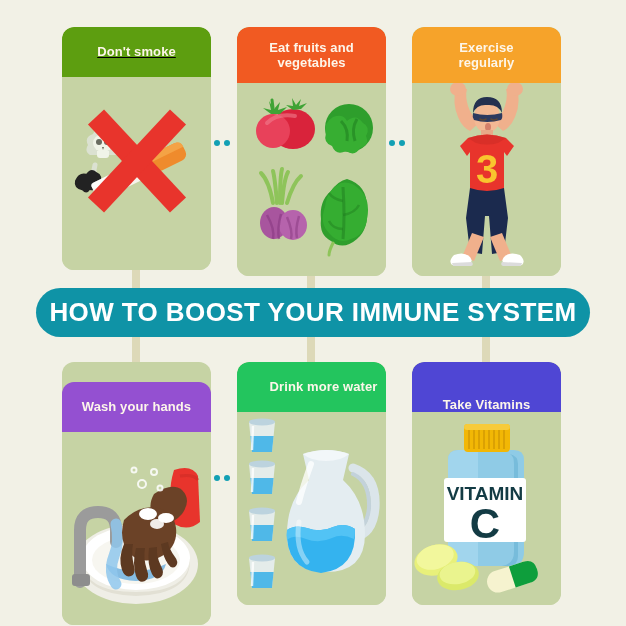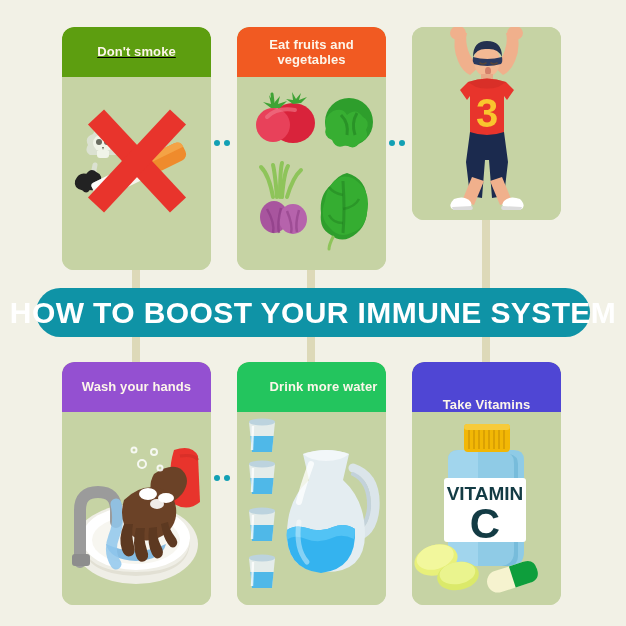--- a/index.html
+++ b/index.html
@@ -31,21 +31,21 @@
     justify-content:center;
     text-align:center;
     color:#fdf6ea;
     font-size:13px;
     font-weight:bold;
     line-height:1.18;
     padding:0 8px;
     border-radius:12px 12px 0 0;
     letter-spacing:.1px;
   }
-  .card .hdr.two-line { height:50px; }
+  .card .hdr.two-line { height:56px; }
   .card .body {
     height:193px;
     position:relative;
     background:#c6d3a4;
   }
   .card .body svg { position:absolute; inset:0; width:100%; height:100%; }
 
   
   #card-smoke   { left:62px;  top:27px;text-decoration:underline; }
   #card-fruit   { left:237px; top:27px; }
@@ -59,21 +59,21 @@
   .banner {
     position:absolute;
     left:36px; top:288px;
     width:554px; height:49px;
     background:#0f93a6;
     border-radius:26px;
     display:flex;
     align-items:center;
     justify-content:center;
     color:#ffffff;
-    font-size:30px;
+    font-size:26px;
     font-weight:bold;
     letter-spacing:.4px;
     white-space:nowrap;
   }
 
   
   .dots { position:absolute; display:flex; gap:4px; }
   .dots i { display:block; width:6px; height:6px; border-radius:50%; background:#12a0b4; }
   #dots-1 { left:214px; top:140px; }
   #dots-2 { left:389px; top:140px; }
@@ -180,20 +180,26 @@
           <path d="M104 100 q-14 6 -16 24 q-6 16 4 26 q10 12 22 6 q14 -4 16 -20 q4 -20 -8 -30 q-8 -8 -18 -6z" fill="#35ad31"></path>
           <path d="M106 104 q2 30 0 52" stroke="#1f7d1f" stroke-width="3" fill="none" opacity=".5"></path>
           <path d="M106 118 q-10 -2 -14 -8 M106 132 q12 -2 16 -10 M106 146 q-10 0 -14 -8" stroke="#1f7d1f" stroke-width="2.5" fill="none" opacity=".45"></path>
           <path d="M96 160 q-4 8 -4 12" stroke="#8ec45a" stroke-width="3" fill="none" stroke-linecap="round"></path>
         </g>
       </svg>
     </div>
   </div>
 
   <div class="card" id="card-exercise">
+    <div class="hdr two-line" style="background:#f6a32a;">
+      <span>
+        <span>Exercise</span><br>
+        <span>regularly</span>
+      </span>
+    </div>
     <div class="body">
       <svg viewBox="0 0 149 193">
 
         <g fill="#f0b08c">
           <path d="M44 6 q-4 14 2 28 q4 10 12 14 l10 -9 q-9 -6 -12 -16 q-3 -10 -1 -17z"></path>
           <path d="M105 6 q4 14 -2 28 q-4 10 -12 14 l-10 -9 q9 -6 12 -16 q3 -10 1 -17z"></path>
 
           <ellipse cx="46" cy="6" rx="8" ry="7"></ellipse>
           <ellipse cx="103" cy="6" rx="8" ry="7"></ellipse>
         </g>
@@ -225,21 +231,21 @@
         <path d="M110 180 l-20 -1 q-2 3 1 4 l18 0z" fill="#dcdcdc"></path>
       </svg>
     </div>
   </div>
 
   <div class="banner">
     <span>HOW TO BOOST YOUR IMMUNE SYSTEM</span>
   </div>
 
   <div class="card" id="card-wash">
-    <div class="hdr" style="background:#9450d1;">
+    <div class="hdr" style="background:#9450d1;margin-top:20px;">
       <span>Wash your hands</span>
     </div>
     <div class="body">
       <svg viewBox="0 0 149 193">
 
         <ellipse cx="74" cy="132" rx="62" ry="40" fill="#efeee6"></ellipse>
         <ellipse cx="74" cy="126" rx="54" ry="32" fill="#ffffff"></ellipse>
         <path d="M20 126 q0 34 54 34 q54 0 54 -34 q2 36 -54 38 q-56 -2 -54 -38z" fill="#e2e0d4"></path>
         <ellipse cx="74" cy="128" rx="44" ry="24" fill="#f7f6f0"></ellipse>
 

